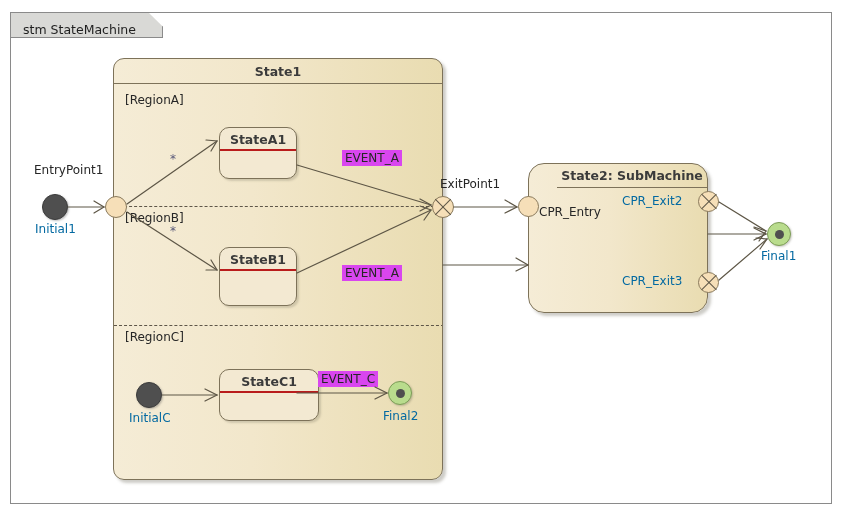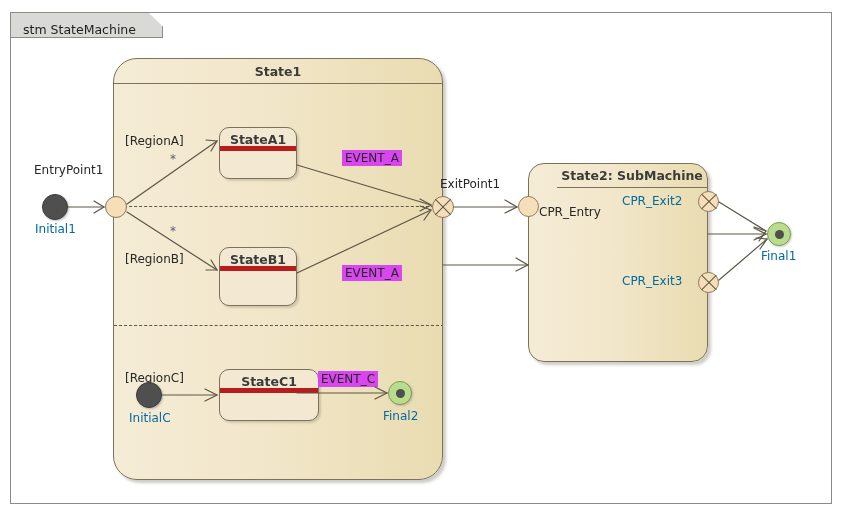--- a/index.html
+++ b/index.html
@@ -59,42 +59,41 @@
     pointer-events: none;
   }
   
   .state1 {
     position: absolute;
     left: 113px;
     top: 58px;
     width: 330px;
     height: 422px;
     border: 1px solid #7d7259;
-    border-radius: 24px;
+    border-radius: 11px;
     background: linear-gradient(to right, #f5ecd6 0%, #f2e7cb 42%, #e9dcb1 100%);
     box-shadow: 3px 3px 3px rgba(90,85,70,0.30);
     box-sizing: border-box;
     overflow: hidden;
   }
   .state1-title {
     height: 25px;
     line-height: 25px;
     text-align: center;
     font-size: 12.5px;
     font-weight: bold;
     color: #3b3b3b;
     border-bottom: 1px solid #7d7259;
     box-sizing: border-box;
   }
   .region-label {
     position: absolute;
     font-size: 12px;
     color: #262626;
     white-space: nowrap;
-    margin-top: 41px;
   }
   .region-div {
     position: absolute;
     left: 0;
     width: 330px;
     border-top: 1px dashed #5e5648;
     height: 0;
   }
   
   .simple-state {
@@ -105,30 +104,30 @@
     box-sizing: border-box;
     box-shadow: 2px 2px 2px rgba(90,85,70,0.22);
   }
   .simple-state .ss-title {
     height: 23px;
     line-height: 23px;
     text-align: center;
     font-size: 12.5px;
     font-weight: bold;
     color: #3b3b3b;
-    border-bottom: 5px solid #b91c1c;
+    border-bottom: 2px solid #b91c1c;
     box-sizing: border-box;
   }
   
   .state2 {
     position: absolute;
     left: 528px;
     top: 163px;
     width: 180px;
-    height: 199px;
+    height: 150px;
     border: 1px solid #7d7259;
     border-radius: 16px;
     background: linear-gradient(to right, #f5ecd6 0%, #f2e7cb 45%, #e9dcb1 100%);
     box-shadow: 3px 3px 3px rgba(90,85,70,0.30);
     box-sizing: border-box;
     overflow: hidden;
     padding-left: 28px;
   }
   .state2-title {
     height: 24px;

